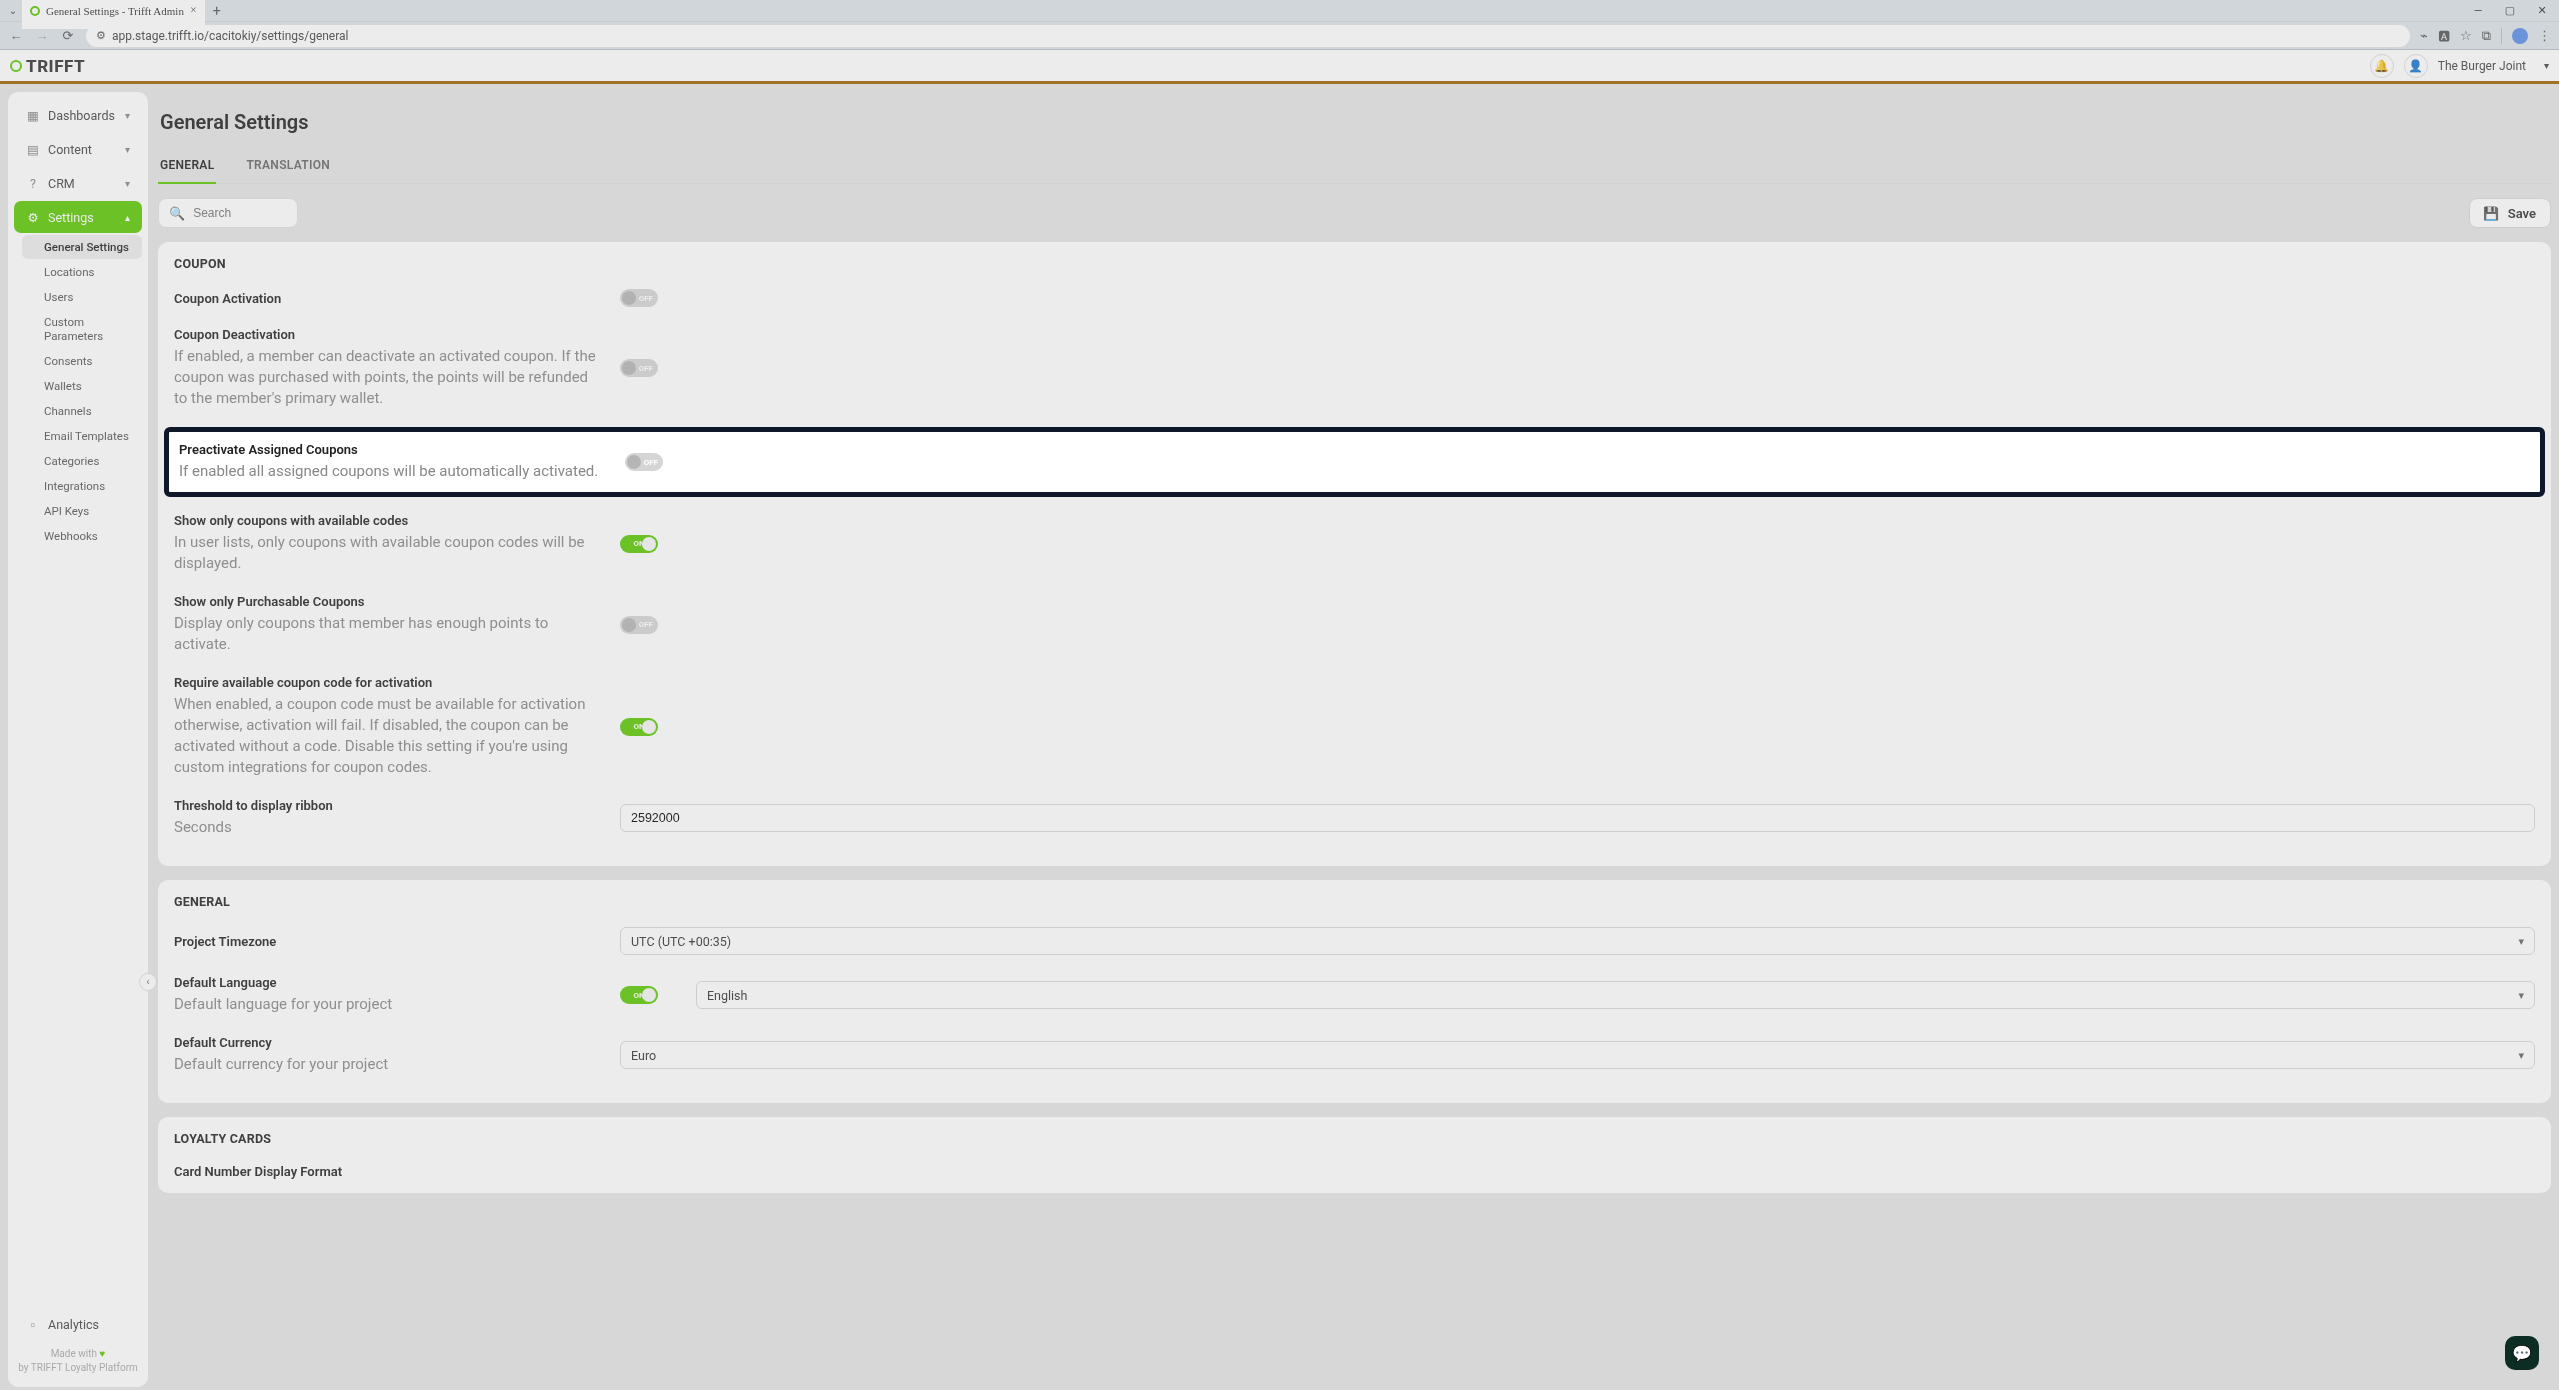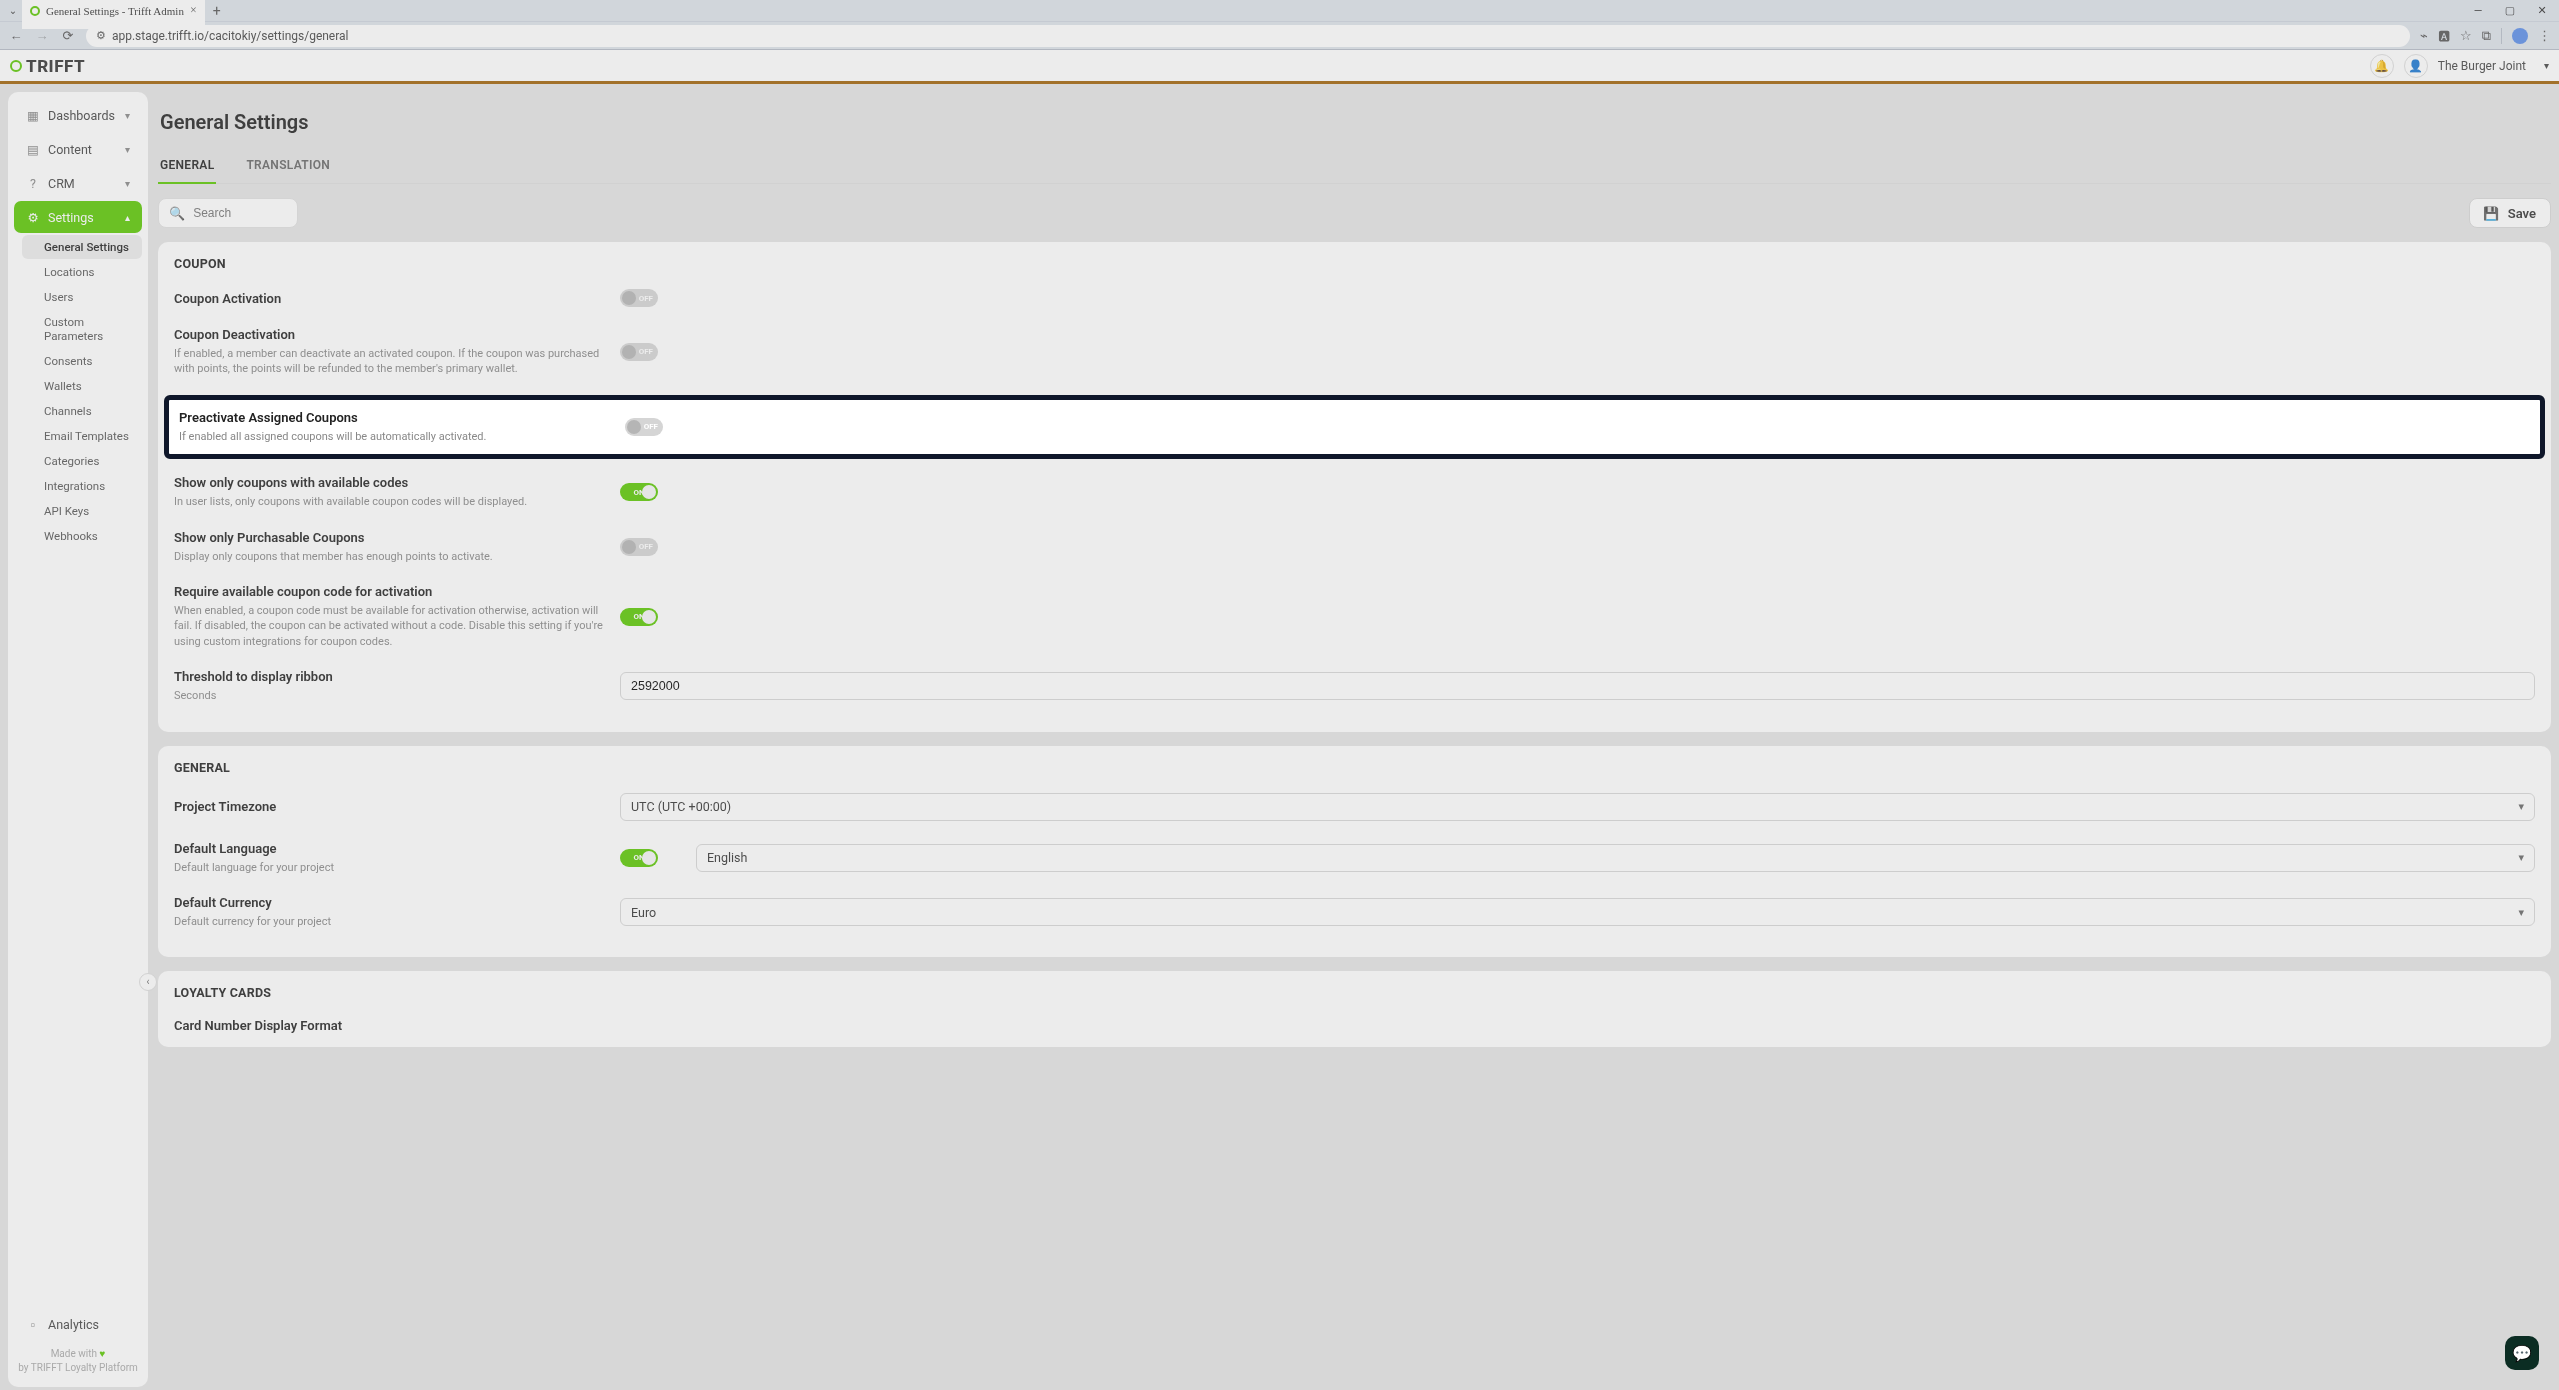--- a/index.html
+++ b/index.html
@@ -199,21 +199,21 @@
     }
     .setting-row.full-right { grid-template-columns: 430px 1fr;}
     .setting-row.hl {
       border: 5px solid #0f172a;
       border-radius: 6px;
       background: #fff;
       padding: 10px;
       margin: 4px -10px 10px;
     }
     .setting-title { font-size: 13px; font-weight: 600; color: #222; }
-    .setting-desc { font-size: 11px; color: #888; margin-top: 4px; line-height: 1.4;}
+    .setting-desc { font-size: 15px; color: #888; margin-top: 4px; line-height: 1.4;}
 
     .toggle {
       position: relative;
       width: 38px;
       height: 18px;
       border-radius: 10px;
       display: inline-flex;
       align-items: center;
       font-size: 8px;
       font-weight: 700;
@@ -475,21 +475,21 @@
     </div>
 
     <div class="card">
       <div class="section-heading">GENERAL</div>
 
       <div class="setting-row full-right">
         <div>
           <div class="setting-title">Project Timezone</div>
         </div>
         <div class="select-input">
-          <span>UTC (UTC +00:00)</span>
+          <span>UTC (UTC +00:35)</span>
           <span class="chev">▾</span>
         </div>
       </div>
 
       <div class="setting-row">
         <div>
           <div class="setting-title">Default Language</div>
           <div class="setting-desc">Default language for your project</div>
         </div>
         <div class="toggle on">

